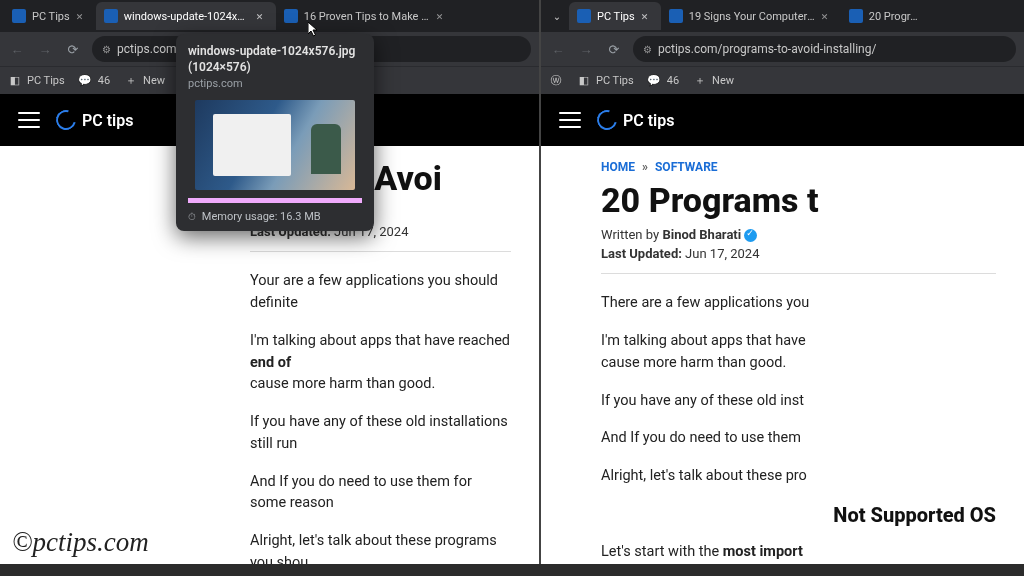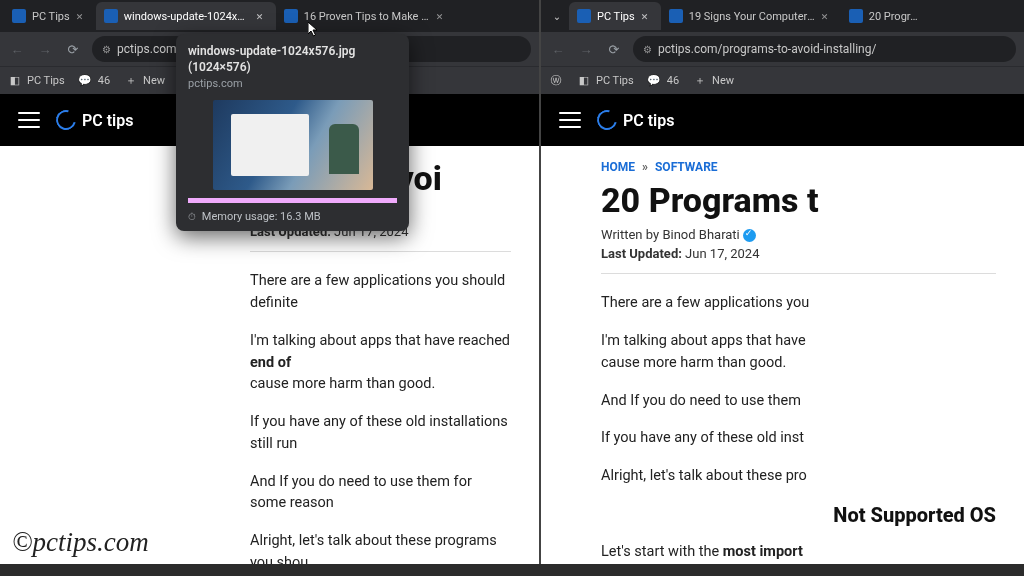--- a/index.html
+++ b/index.html
@@ -29,31 +29,31 @@
 .burger span { height: 2px; background: #fff; border-radius: 1px; }
 .logo { display: flex; align-items: center; gap: 6px; color: #fff; font-weight: 600; font-size: 16px; }
 .logo .mark { width: 20px; height: 20px; border: 2px solid #2b7de9; border-radius: 50%; border-right-color: transparent; transform: rotate(-30deg); }
 .content { flex: 1; background: #fff; overflow: hidden; }
 .article { padding: 14px 28px 0 250px; }
 .window.right .article { padding-left: 60px; }
 .crumbs { font-size: 12px; color: #1a6dd6; font-weight: 700; margin-bottom: 8px; }
 .crumbs .sep { color: #666; margin: 0 4px; }
 h1 { font-size: 34px; font-weight: 800; color: #111; margin-bottom: 8px; line-height: 1.1; }
 .byline { font-size: 13px; color: #333; margin-bottom: 4px; }
-.byline .author { font-weight: 400; }
+.byline .author { font-weight: 700; }
 .verified { display: inline-block; width: 13px; height: 13px; background: #1d9bf0; border-radius: 50%; vertical-align: middle; margin-left: 3px; position: relative; }
 .verified::after { content: "✓"; color: #fff; font-size: 9px; position: absolute; left: 2px; top: -1px; }
 .updated { font-size: 13px; color: #333; margin-bottom: 18px; border-bottom: 1px solid #dcdcdc; padding-bottom: 12px; }
 .updated b { font-weight: 700; }
 .article p { font-size: 14.5px; color: #222; margin-bottom: 16px; line-height: 1.5; }
 .article h2 { font-size: 20px; font-weight: 800; color: #111; margin: 12px 0 14px; text-align: right; }
 strong { font-weight: 700; }
 .watermark { position: absolute; left: 12px; bottom: 18px; font-size: 27px; font-style: italic; color: #222; font-family: Georgia, serif; z-index: 60; }
 
-.hover-card { position: absolute; top: 34px; left: 176px; width: 233px; background: #2d2e31; border-radius: 8px; box-shadow: 0 6px 22px rgba(0,0,0,.6); z-index: 50; padding: 10px 12px 8px; color: #e2e2e2; }
+.hover-card { position: absolute; top: 34px; left: 176px; width: 198px; background: #2d2e31; border-radius: 8px; box-shadow: 0 6px 22px rgba(0,0,0,.6); z-index: 50; padding: 10px 12px 8px; color: #e2e2e2; }
 .hover-card .t { font-size: 12px; font-weight: 600; line-height: 1.3; }
 .hover-card .d { font-size: 11px; color: #9aa0a6; margin-top: 2px; }
 .hover-card .thumb { margin: 10px auto 8px; width: 160px; height: 90px; background: linear-gradient(120deg, #1e3a5f 0%, #2e5a8a 40%, #7a9cb8 60%, #d8b896 100%); border-radius: 2px; position: relative; overflow: hidden; }
 .hover-card .thumb::before { content: ""; position: absolute; left: 18px; top: 14px; width: 78px; height: 62px; background: #f0f0f0; border-radius: 2px; }
 .hover-card .thumb::after { content: ""; position: absolute; right: 14px; top: 24px; width: 30px; height: 50px; background: #3b5a4a; border-radius: 6px 6px 0 0; }
 .hover-card .mem { font-size: 11px; color: #bdc1c6; display: flex; align-items: center; gap: 6px; border-top: 5px solid #f0abfc; padding-top: 7px; }
 .hover-card .mem::before { content: "⏱"; font-size: 10px; opacity: .7; }
 .cursor { position: absolute; top: 22px; left: 308px; width: 12px; height: 16px; z-index: 60; }
 .cursor svg { display: block; }
 </style>
@@ -110,21 +110,21 @@
     <div class="logo">
         <span class="mark"></span>
         <span>PC tips</span>
       </div>
   </div>
   <div class="content">
     <div class="article">
       <h1>rams to Avoi</h1>
       <div class="byline"><span>ti</span><span class="verified"></span></div>
       <div class="updated"><b>Last Updated:</b> <span>Jun 17, 2024</span></div>
-      <p>There are a few applications you should definite</p>
+      <p>Your are a few applications you should definite</p>
       <p><span>I'm talking about apps that have reached </span><strong>end of</strong><br><span> cause more harm than good.</span></p>
       <p>If you have any of these old installations still run</p>
       <p>And If you do need to use them for some reason</p>
       <p>Alright, let's talk about these programs you shou</p>
 
     </div>
   </div>
 </div>
 
 <div class="window right">
@@ -187,22 +187,22 @@
       <div class="crumbs">
         <span>HOME</span>
         <span class="sep">»</span>
         <span>SOFTWARE</span>
       </div>
       <h1>20 Programs t</h1>
       <div class="byline"><span>Written by </span><span class="author">Binod Bharati</span><span class="verified"></span></div>
       <div class="updated"><b>Last Updated:</b> <span>Jun 17, 2024</span></div>
       <p>There are a few applications you</p>
       <p><span>I'm talking about apps that have</span><br><span>cause more harm than good.</span></p>
+      <p>If you have any of these old inst</p>
       <p>And If you do need to use them</p>
-      <p>If you have any of these old inst</p>
       <p>Alright, let's talk about these pro</p>
       <h2>Not Supported OS</h2>
       <p><span>Let's start with the </span><strong>most import</strong></p>
       <p>If you're a Windows user and no</p>
     </div>
   </div>
 </div>
 
 <div class="hover-card">
   <div class="t">windows-update-1024x576.jpg (1024×576)</div>

